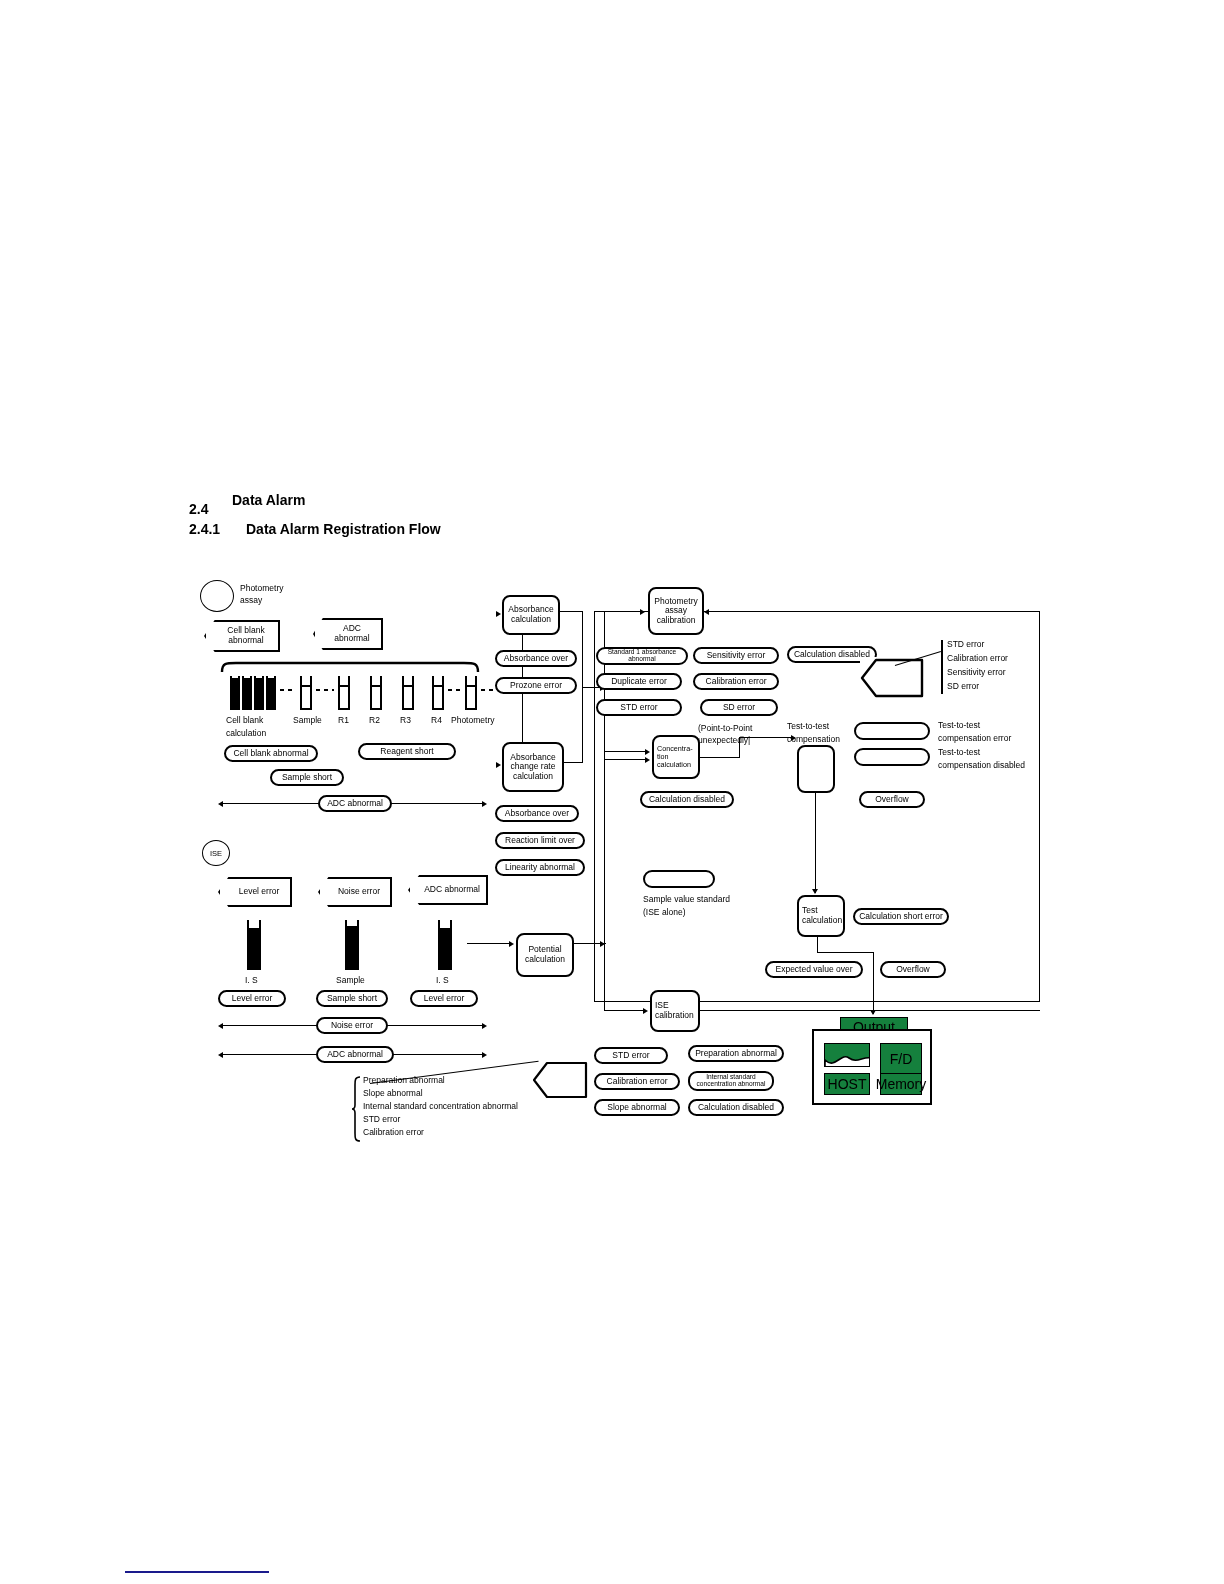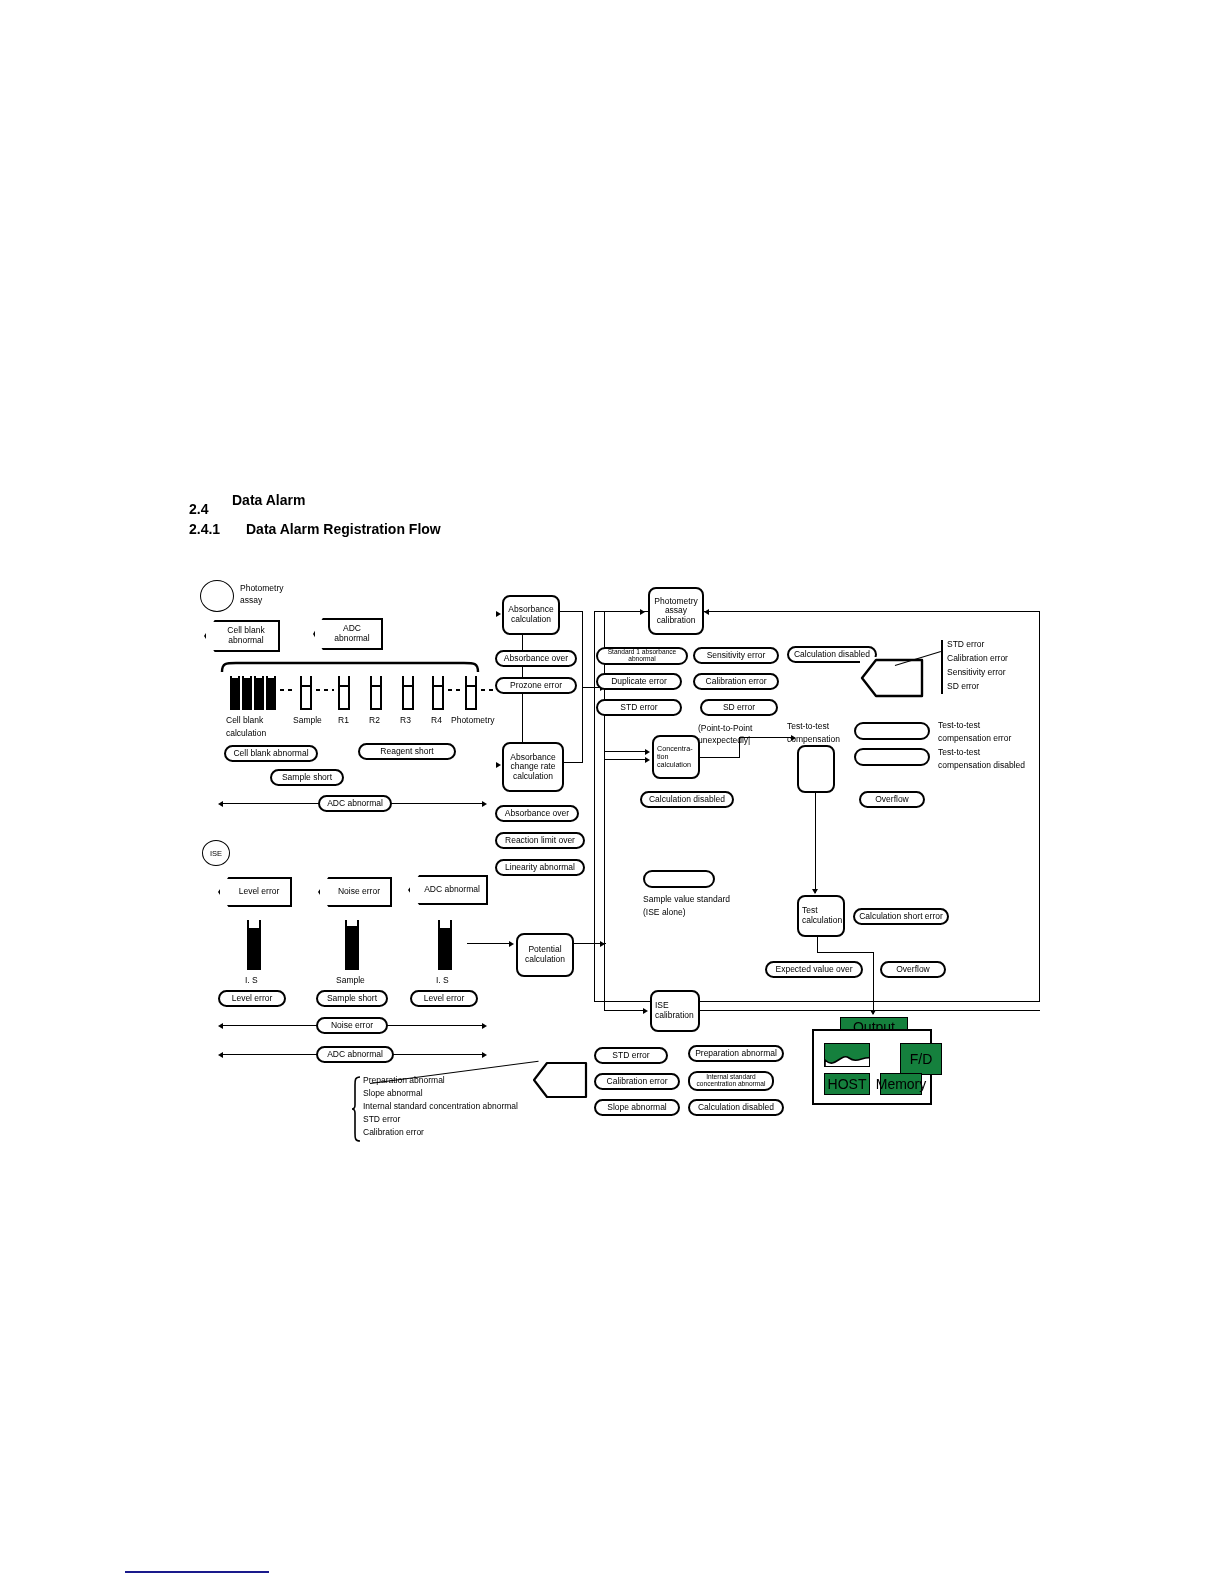--- a/index.html
+++ b/index.html
@@ -448,19 +448,19 @@
   <div class="lbl" style="left:173px;top:562px;">Calibration error</div>
 
   <div class="ocell" style="left:650px;top:452px;width:68px;height:20px;">Output</div>
   <div class="obox" style="left:622px;top:464px;width:120px;height:76px;"></div>
   <div class="ocell" style="left:634px;top:478px;width:46px;height:24px;overflow:hidden;">
     <svg width="46" height="24" viewBox="0 0 46 24" style="position:absolute;left:0;top:0;">
       <path d="M0 16 C10 26, 16 8, 24 14 C32 20, 38 12, 46 14 L46 24 L0 24 Z" fill="#fff" stroke="#000" stroke-width="1.6"></path>
     </svg>
     <span></span>
   </div>
-  <div class="ocell" style="left:710px;top:478px;width:42px;height:32px;">F/D</div>
+  <div class="ocell" style="left:690px;top:478px;width:42px;height:32px;">F/D</div>
   <div class="ocell" style="left:634px;top:508px;width:46px;height:22px;">HOST</div>
   <div class="ocell" style="left:690px;top:508px;width:42px;height:22px;">Memory</div>
 
 </div>
 
 <div id="bluerule"></div>
 
 </body></html>

